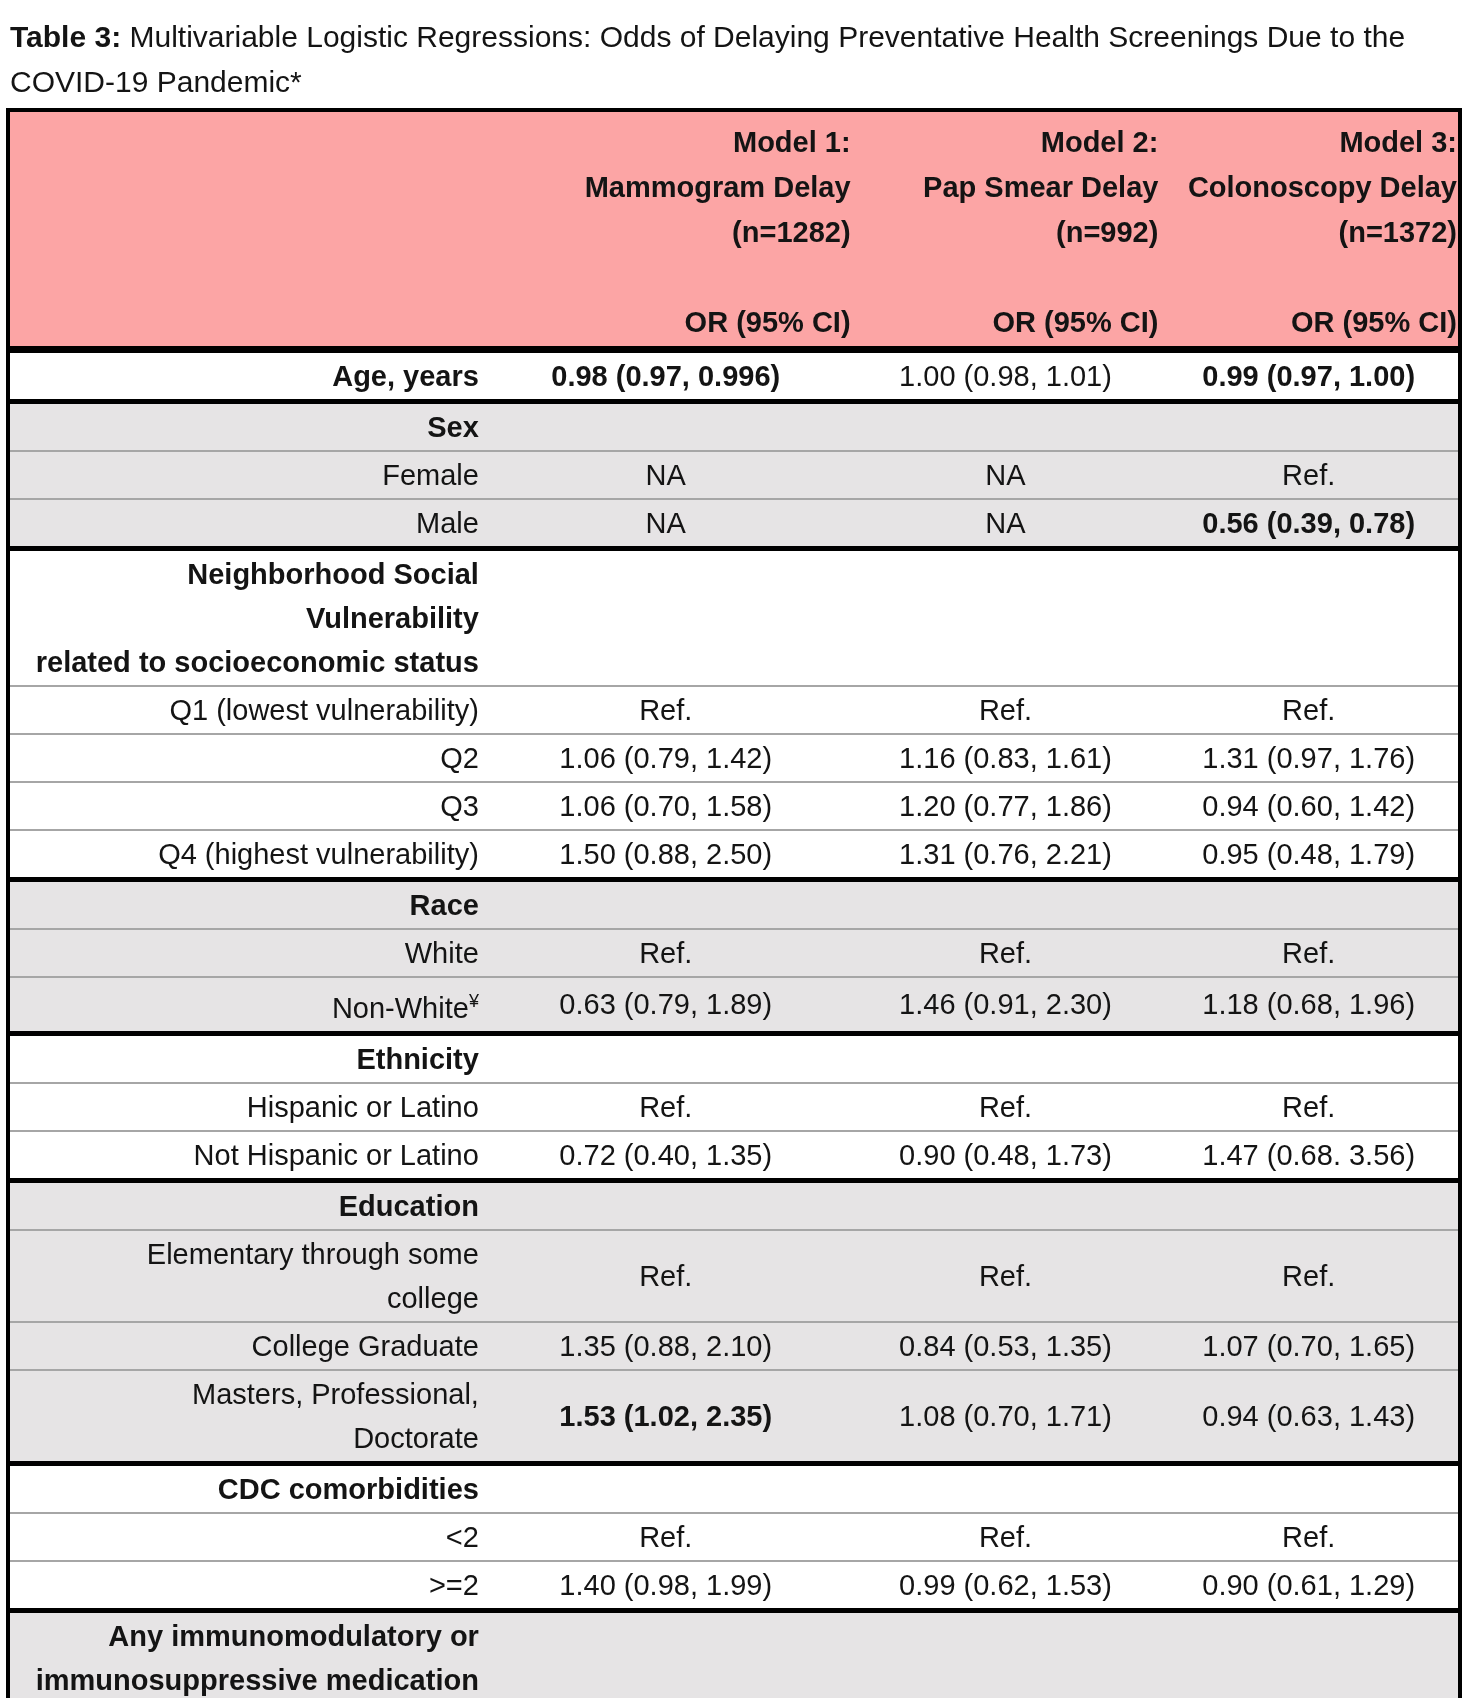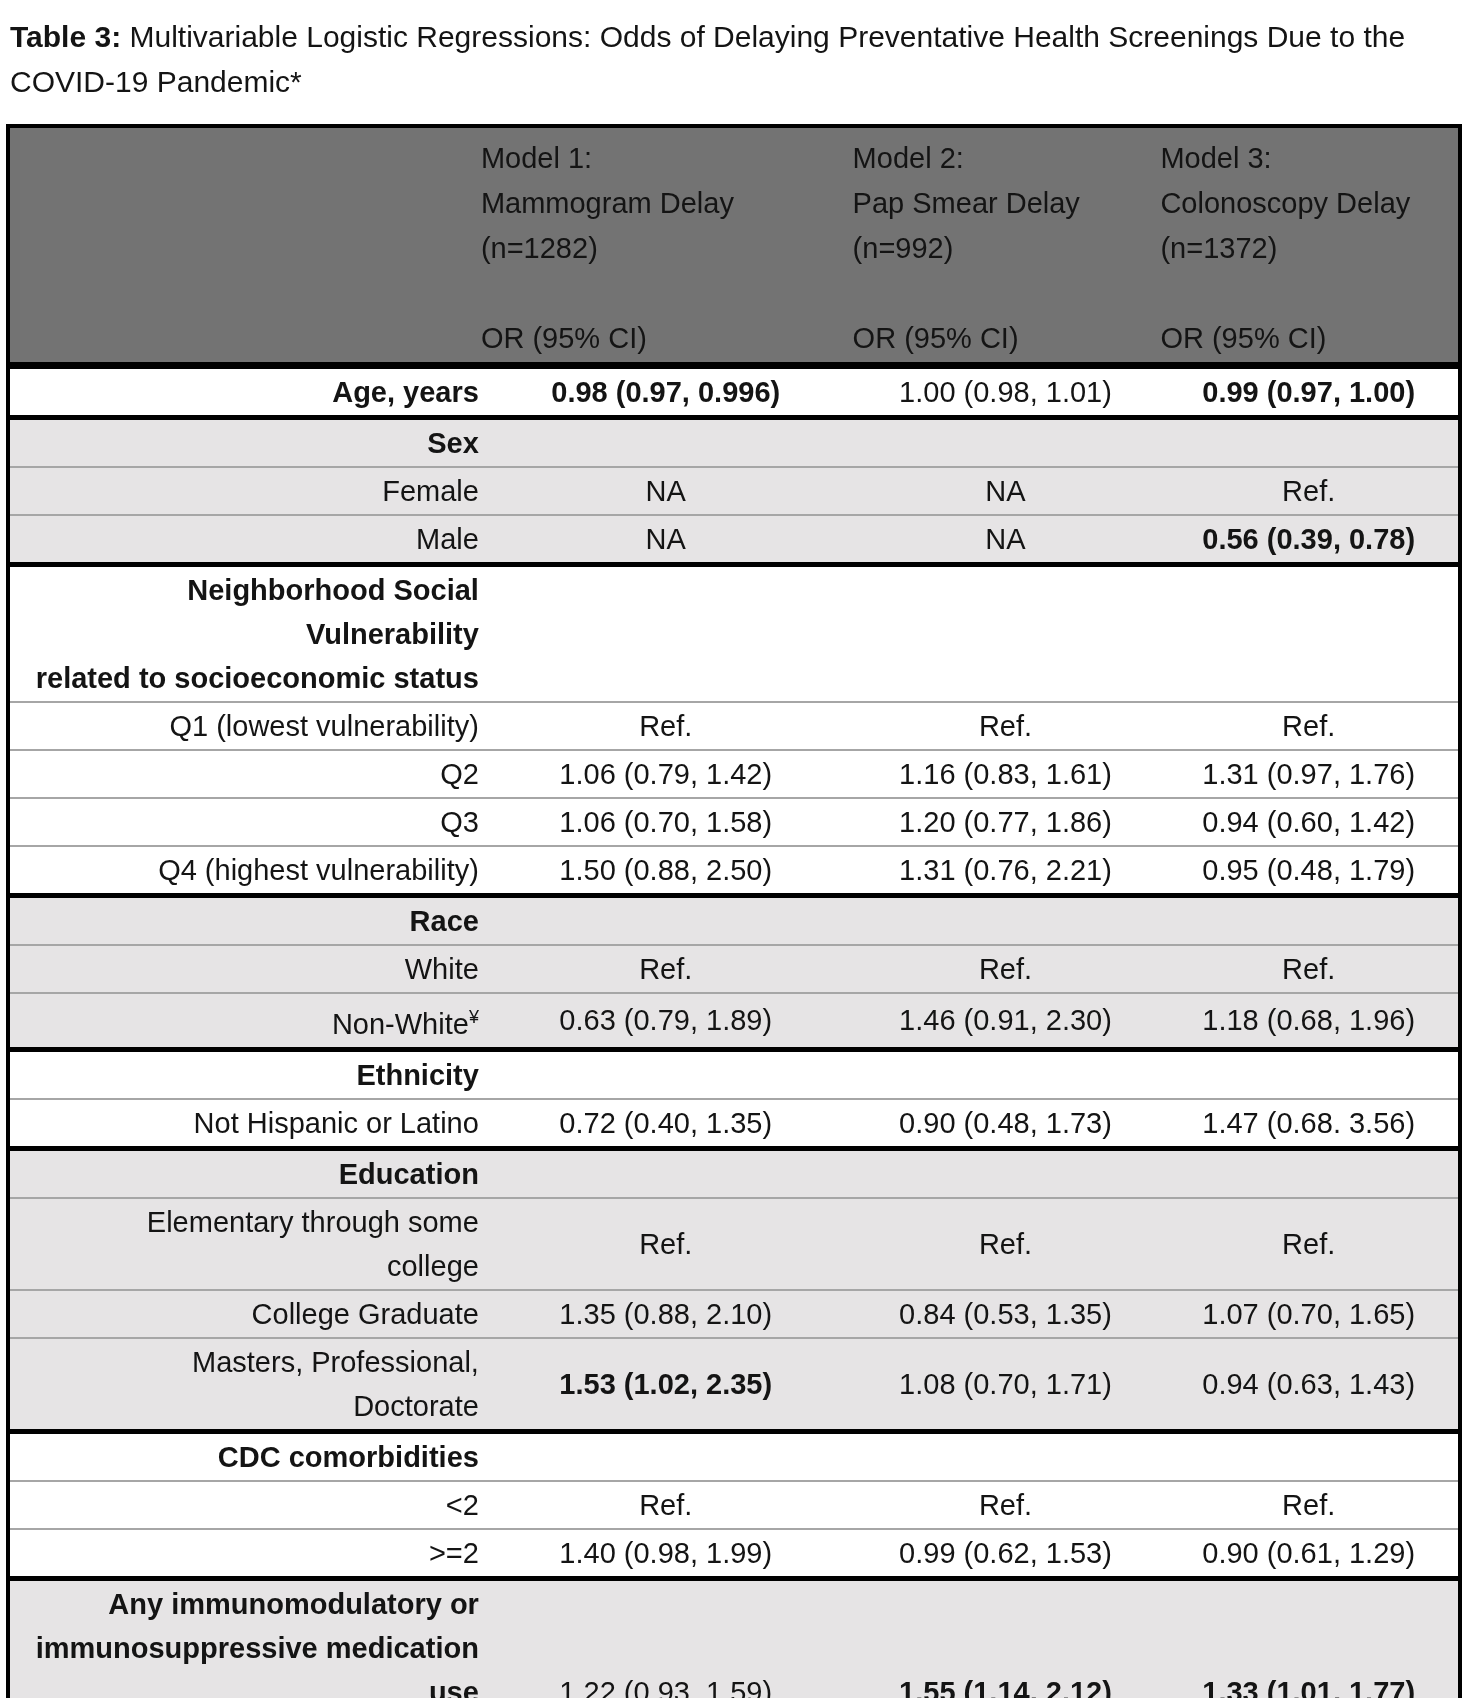--- a/index.html
+++ b/index.html
@@ -1,26 +1,26 @@
 <!DOCTYPE html>
 <html><head>
 <meta charset="utf-8">
 <style>
   html,body { margin:0; padding:0; background:#ffffff; color:#141414;
               font-family:"Liberation Sans", sans-serif; }
   .page { width:1468px; box-sizing:border-box; padding:10px 6px 4px 6px; }
 
-  .title { font-size:30px; line-height:45px; padding:4px 4px 20px 4px; }
+  .title { font-size:30px; line-height:45px; padding:4px 4px 4px 4px; }
   .title .bold { font-weight:bold; }
 
   table.reg-table { width:100%; border-collapse:collapse; border:4px solid #000;
                     font-size:29px; table-layout:fixed; }
   col.c1 { width:32.5%; } col.c2 { width:25.6%; } col.c3 { width:21.2%; } col.c4 { width:20.7%; }
 
-  thead td { background:#737373; text-align:left; font-weight:normal; vertical-align:top; }
+  thead td { background:#fca5a5; text-align:right; font-weight:bold; vertical-align:top; }
   thead tr.model-row td { padding-top:8px; padding-bottom:44px; }
   thead tr.model-row div { line-height:45px; }
   thead tr.or-row td { line-height:45px; border-bottom:7px solid #000; }
 
   tbody td { line-height:44px; vertical-align:middle; overflow:hidden; }
   tbody td.label { text-align:right; padding-left:12px; }
   tbody tr.sub td.label { padding-left:54px;margin-top:9px; }
   tbody td.val { text-align:center; }
   tbody td.label.head { font-weight:bold; }
   tbody tr td { border-top:2px solid #a6a6a6; }
@@ -156,20 +156,26 @@
         <td class="val">1.18 (0.68, 1.96)</td>
       </tr>
 
       <tr class="group-start">
         <td class="label head">Ethnicity</td>
         <td class="val"></td>
         <td class="val"></td>
         <td class="val"></td>
       </tr>
       <tr class="sub">
+        <td class="label">Hispanic or Latino</td>
+        <td class="val">Ref.</td>
+        <td class="val">Ref.</td>
+        <td class="val">Ref.</td>
+      </tr>
+      <tr class="sub">
         <td class="label">Not Hispanic or Latino</td>
         <td class="val">0.72 (0.40, 1.35)</td>
         <td class="val">0.90 (0.48, 1.73)</td>
         <td class="val">1.47 (0.68. 3.56)</td>
       </tr>
 
       <tr class="group-start gray">
         <td class="label head">Education</td>
         <td class="val"></td>
         <td class="val"></td>

